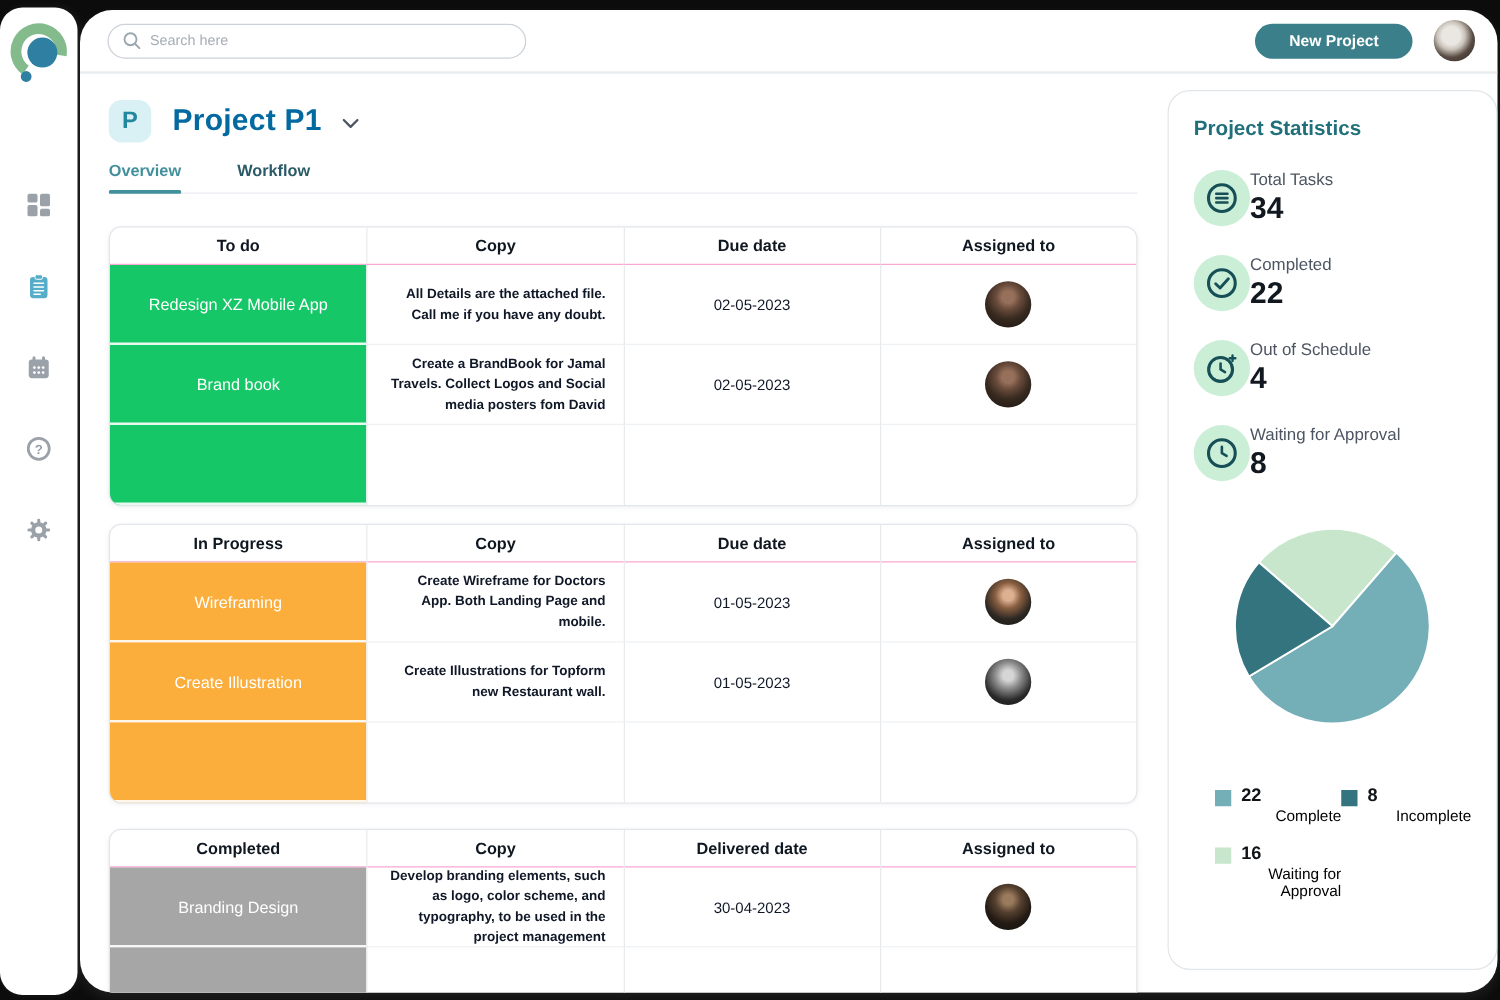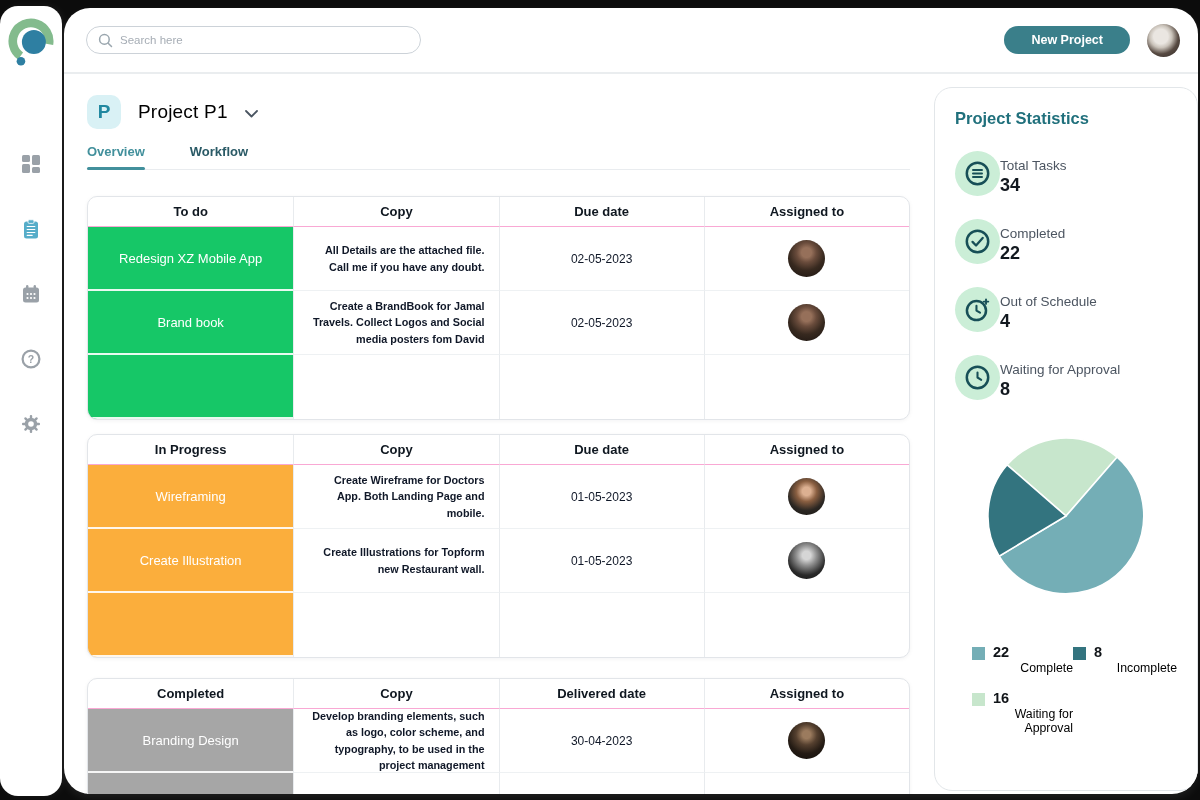--- a/index.html
+++ b/index.html
@@ -19,21 +19,21 @@
   }
   .logo { margin-top:11px; }
   .side-nav { margin-top:84px; display:flex; flex-direction:column; gap:43px; align-items:center; }
   .side-item { width:22px; height:22px; display:flex; align-items:center; justify-content:center; cursor:pointer; }
   
   .main {
     position:absolute; left:64px; top:8px; right:2px; bottom:6px;
     background:#fff; border-radius:26px; overflow:hidden;
     box-shadow:0 4px 10px rgba(255,255,255,.08);
   }
-  .topbar { height:64px; display:flex; align-items:center; padding:0 18px 0 22px; }
+  .topbar { height:49px; display:flex; align-items:center; padding:0 18px 0 22px; }
   .search {
     width:335px; height:28px; border:1.5px solid #ccd2d8; border-radius:14px;
     display:flex; align-items:center; gap:7px; padding:0 11px; background:#fff;
   }
   .search input { border:none; outline:none; flex:1; font-size:11.5px; color:#333; font-family:inherit; background:transparent; }
   .search input::placeholder { color:#a6adb5; }
   .btn-new {
     margin-left:auto; background:var(--btn,#3a7f8a); color:#fff; border:none; cursor:pointer;
     font-weight:700; font-size:12.5px; padding:7px 27px; border-radius:14px; font-family:inherit;
   }
@@ -41,21 +41,21 @@
     background:radial-gradient(circle at 42% 38%, #eae6e1 0 26%, #c9c2b9 40%, #574a42 62%, #2b2522 100%); }
   .top-divider { border-bottom:2px solid #eaedef; }
   
   .content { display:flex; align-items:flex-start; height:calc(100% - 64px); }
   .left { flex:1; min-width:0; padding:21px 24px 0 23px; }
   .proj-head { display:flex; align-items:center; gap:17px; }
   .proj-badge {
     width:34px; height:34px; border-radius:10px; background:#d9f1f5; color:#2188a0;
     font-size:19px; font-weight:800; display:flex; align-items:center; justify-content:center;
   }
-  .proj-title { font-size:19px; font-weight:400; color:#000000; letter-spacing:.2px; }
+  .proj-title { font-size:24px; font-weight:700; color:#0369a1; letter-spacing:.2px; }
   .chev { margin-top:4px; cursor:pointer; }
   .tabs-row { margin-top:15px; display:flex; gap:45px; border-bottom:1px solid #e9ecef; }
   .tab { font-size:13px; font-weight:700; padding-bottom:10px; position:relative; cursor:pointer; color:#2a5a66; }
   .tab.active { color:var(--accent,#42909c); }
   .tab.active::after { content:""; position:absolute; left:0; right:0; bottom:-1px; height:3px; border-radius:3px; background:var(--accent,#42909c); }
   
   .board { border:1px solid #e2e5e9; border-radius:10px; overflow:hidden; box-shadow:0 1px 4px rgba(15,23,42,.05); background:#fff; }
   .board.b0 { margin-top:26px; } .board.b1 { margin-top:14px; } .board.b2 { margin-top:20px; }
   .brow { display:grid; grid-template-columns:1fr 1fr 1fr 1fr; }
   .cell { display:flex; align-items:center; justify-content:center; border-left:1px solid #e8ebee; }
@@ -75,21 +75,21 @@
   .stats-card {
     width:264px; margin:13px 0 0 0; height:704px; flex:none;
     border:1px solid #e2e6e9; border-radius:18px; padding:21px 20px; background:#fff;
   }
   .stats-title { font-size:16.5px; font-weight:800; color:#20707c; }
   .stat { display:flex; align-items:flex-end; margin-top:23px; }
   .stat:first-of-type { margin-top:28px; }
   .stat-icon { width:45px; height:45px; border-radius:50%; background:var(--statbg,#cbeed7);
     color:var(--statglyph,#174f57); display:flex; align-items:center; justify-content:center; }
   .stat-label { font-size:13.5px; color:#4c5561; }
-  .stat-value { font-size:18px; font-weight:800; color:#12181f; margin-top:2px; }
+  .stat-value { font-size:24px; font-weight:800; color:#12181f; margin-top:2px; }
   .pie-wrap { width:160px; height:160px; margin:36px auto 0; }
   .legend { margin-top:48px; display:grid; grid-template-columns:1fr 104px; row-gap:15px; padding-left:17px; }
   .lg-item { display:grid; grid-template-columns:13px 1fr; column-gap:8px; align-items:start; }
   .lg-sq { width:13px; height:13px; margin-top:3px; }
   .lg-val { font-size:14.5px; font-weight:800; color:#101418; }
   .lg-label { grid-column:2; font-size:12.3px; color:#000000; margin-top:1px;text-align:right; }
 </style>
 </head>
 <body>
 

